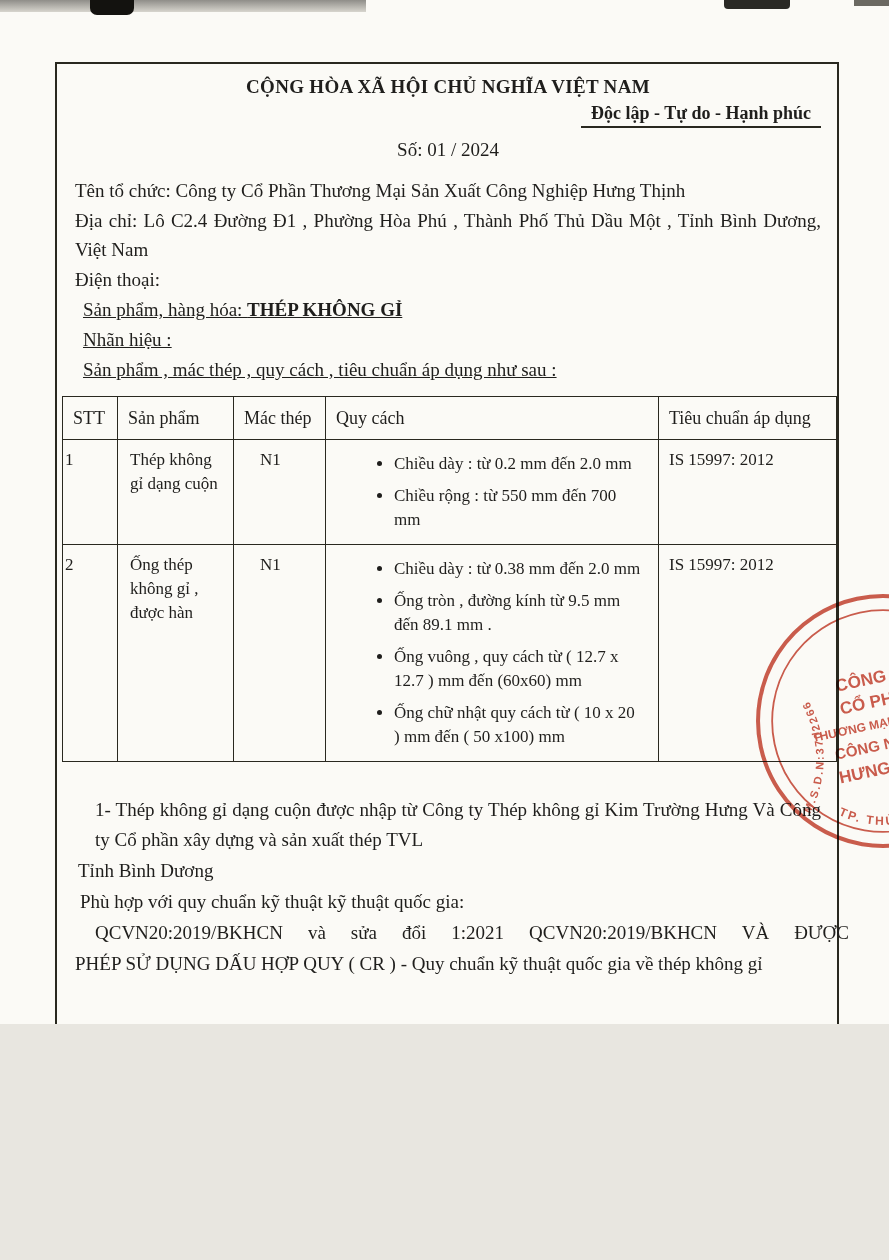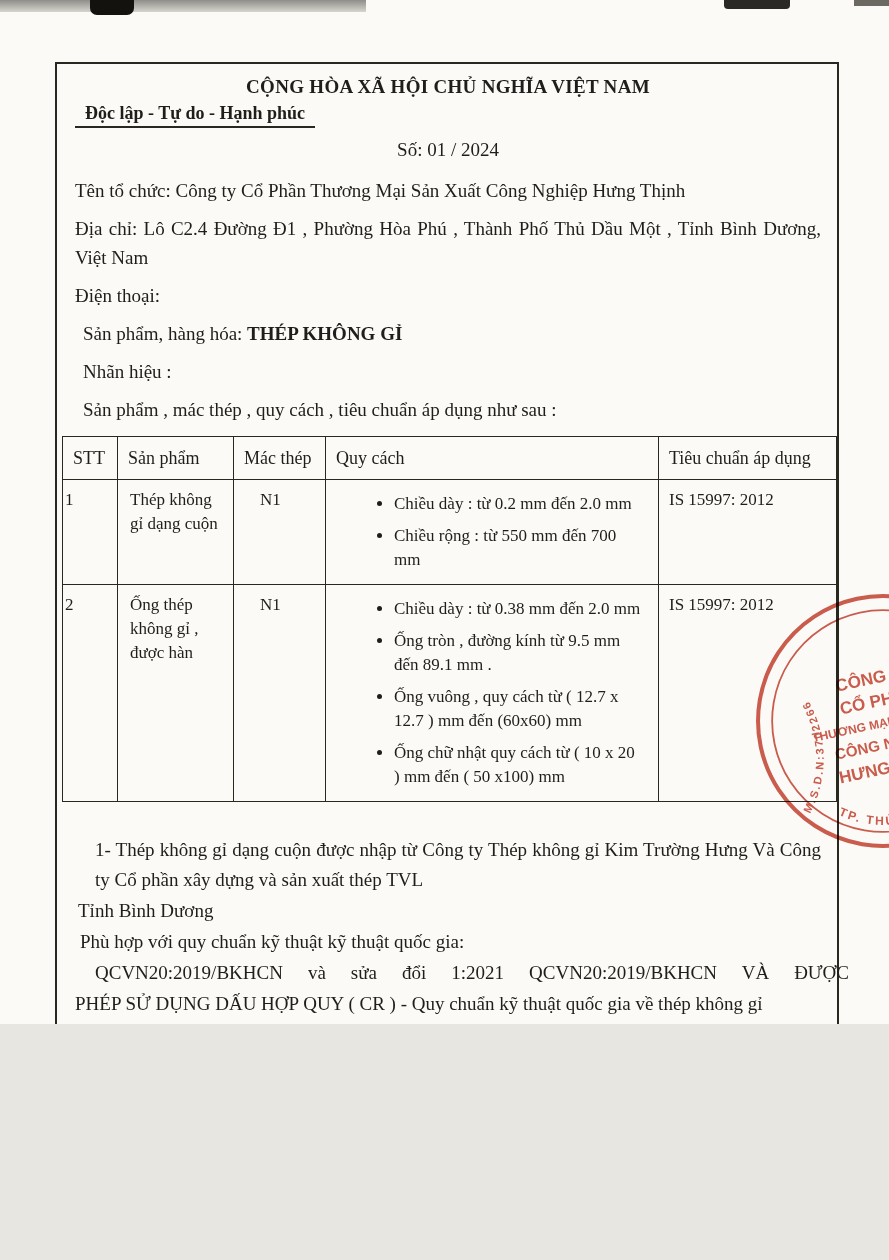--- a/index.html
+++ b/index.html
@@ -7,28 +7,28 @@
     position:relative; width:889px; height:1024px; margin:0 auto;
     background:#fbfaf6; overflow:hidden;
     font-family:"Liberation Serif","DejaVu Serif",serif; color:#1f1e1c;
   }
   .doc-border {
     position:absolute; left:55px; top:62px; width:784px; height:1072px;
     border:2px solid #29281f; box-sizing:border-box;
     padding:12px 16px 0 18px;
   }
   .hdr-1 { font-size:19px; font-weight:bold; text-align:center; letter-spacing:.3px; margin:0; }
-  .hdr-2 { text-align:left; margin-top:5px; }
+  .hdr-2 { text-align:right; margin-top:5px; }
   .hdr-2 span { display:inline-block; font-size:18px; font-weight:bold; padding:0 10px 2px 10px; border-bottom:2px solid #29281f; }
   .title { margin-top:26px; text-align:center; font-family:"Liberation Sans","DejaVu Sans",sans-serif; font-size:23px; font-weight:bold; letter-spacing:.8px; }
   .doc-no { margin-top:11px; text-align:center; font-size:19px; }
   .body-block { margin-top:15px; font-size:19px; line-height:29px; }
-  .body-block p { margin:9px 0; }
+  .body-block p { margin:1px 0; }
   .p-addr { text-align:justify; }
-  .indent-sm { padding-left:8px; }
+  .indent-sm { padding-left:8px;text-decoration:underline; }
   .bold { font-weight:bold; }
 
   table.spec {
     border-collapse:collapse; table-layout:fixed;
     width:774px; margin:12px 0 0 -13px;
     font-size:17px; line-height:24px;
   }
   table.spec th, table.spec td { border:1.5px solid #29281f; vertical-align:top; font-weight:normal; text-align:left; }
   table.spec th { height:38px; vertical-align:middle; font-size:18px; padding:2px 10px; }
   th.c-stt, td.c-stt { text-align:center; padding:8px 2px; }

